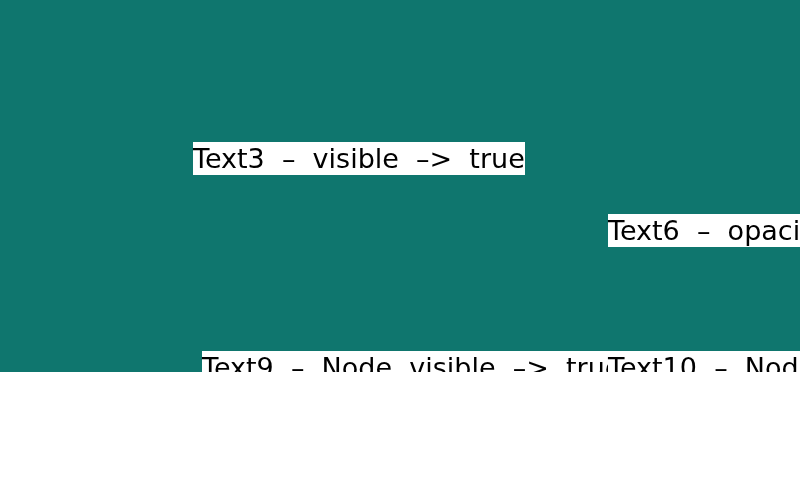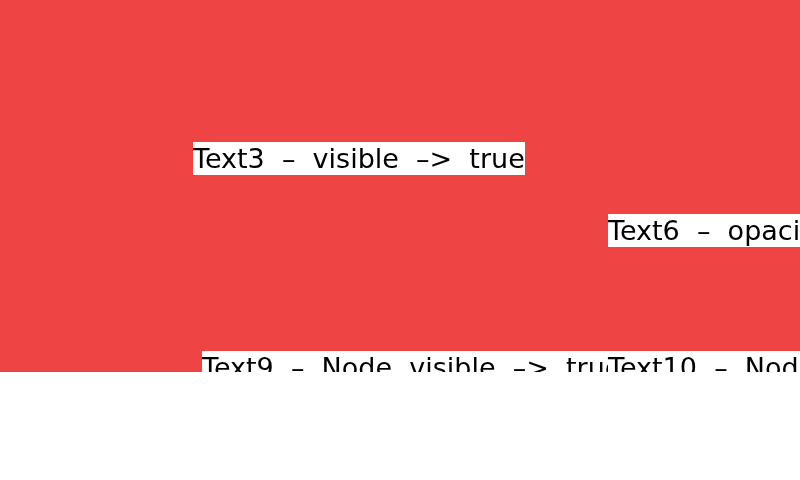--- a/index.html
+++ b/index.html
@@ -11,21 +11,21 @@
     width: 800px;
     height: 480px;
     background: #ffffff;
     font-family: "DejaVu Sans", sans-serif;
     overflow: hidden;
   }
   #stage {
     position: relative;
     width: 800px;
     height: 372px;
-    background: #ef4444;
+    background: #0f766e;
     overflow: hidden;
   }
   .text-label {
     position: absolute;
     white-space: pre;
     color: #000000;
     font-family: "DejaVu Sans", sans-serif;
     font-size: 27px;
     line-height: 33px;
     letter-spacing: 0px;

